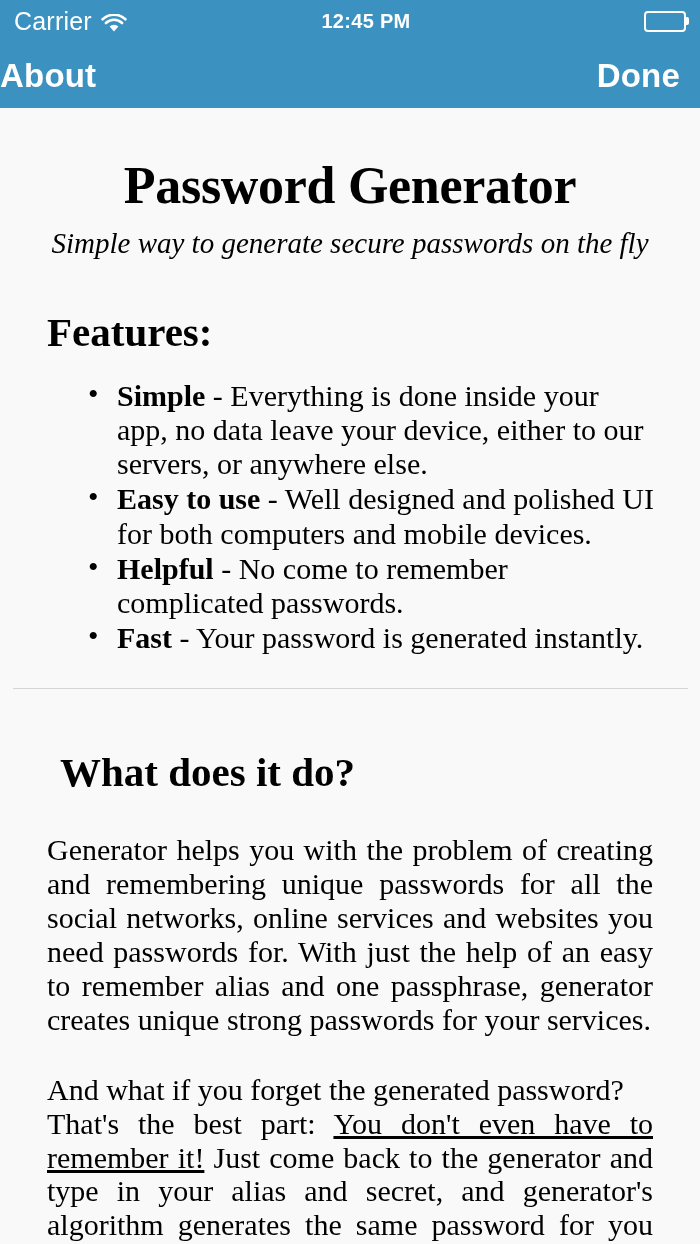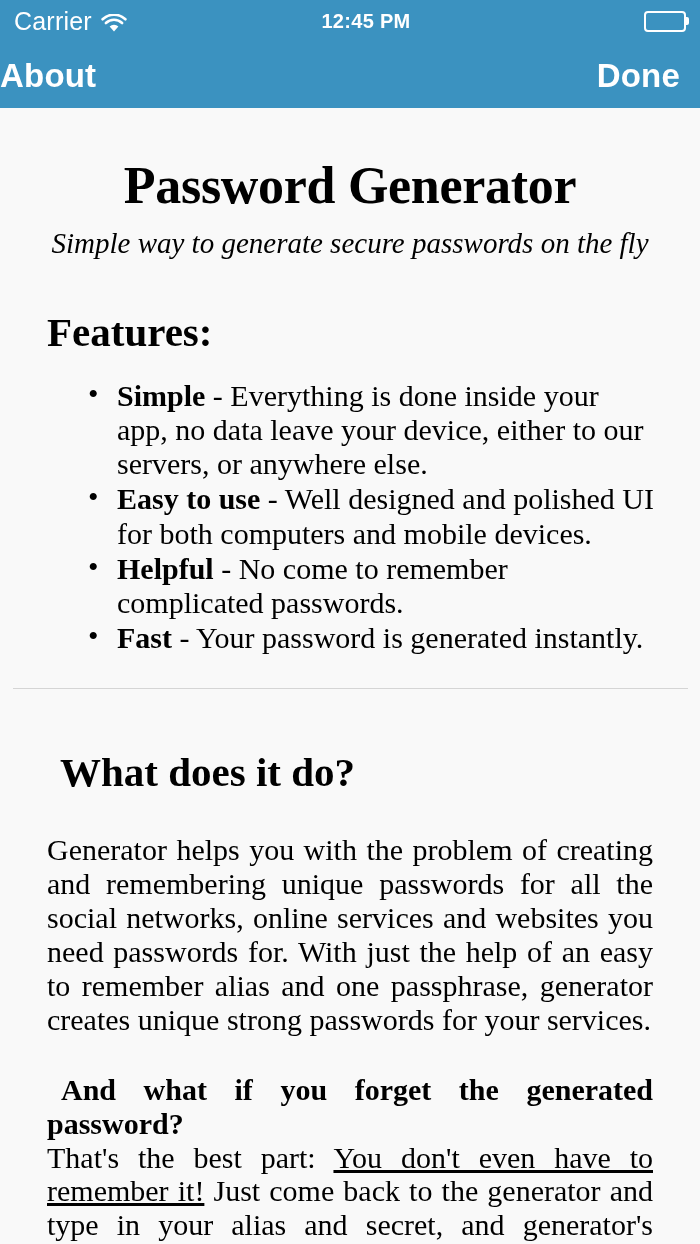--- a/index.html
+++ b/index.html
@@ -214,22 +214,21 @@
     width: 606px;
     box-sizing: content-box;
   }
   .para-intro {
     padding-top: 40px;
   }
   .para-forget {
     padding-top: 36px;
   }
   .q-bold {
-    font-weight: bold;
-    margin-left: 14px;
+    font-weight: normal;
   }
   .underlined {
     text-decoration: underline;
   }
 </style>
 </head>
 <body>
 
 <div class="status-bar">
   <div class="status-left">

